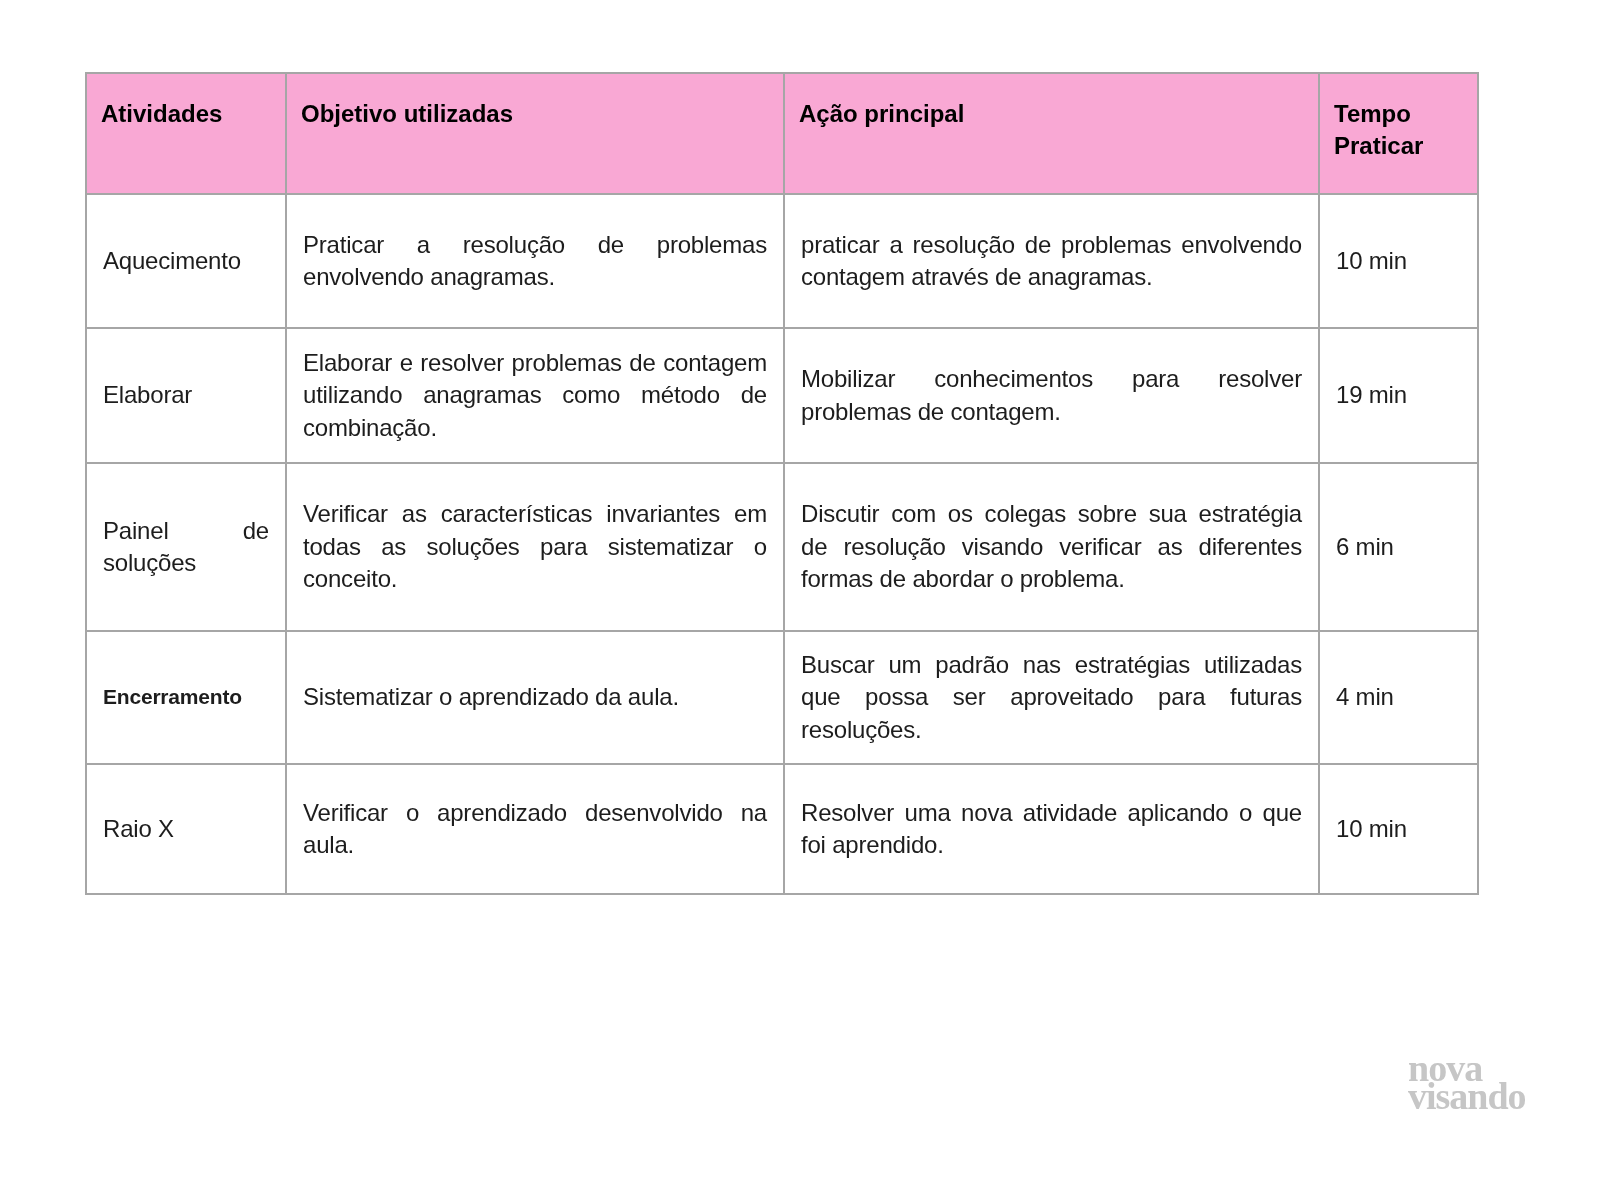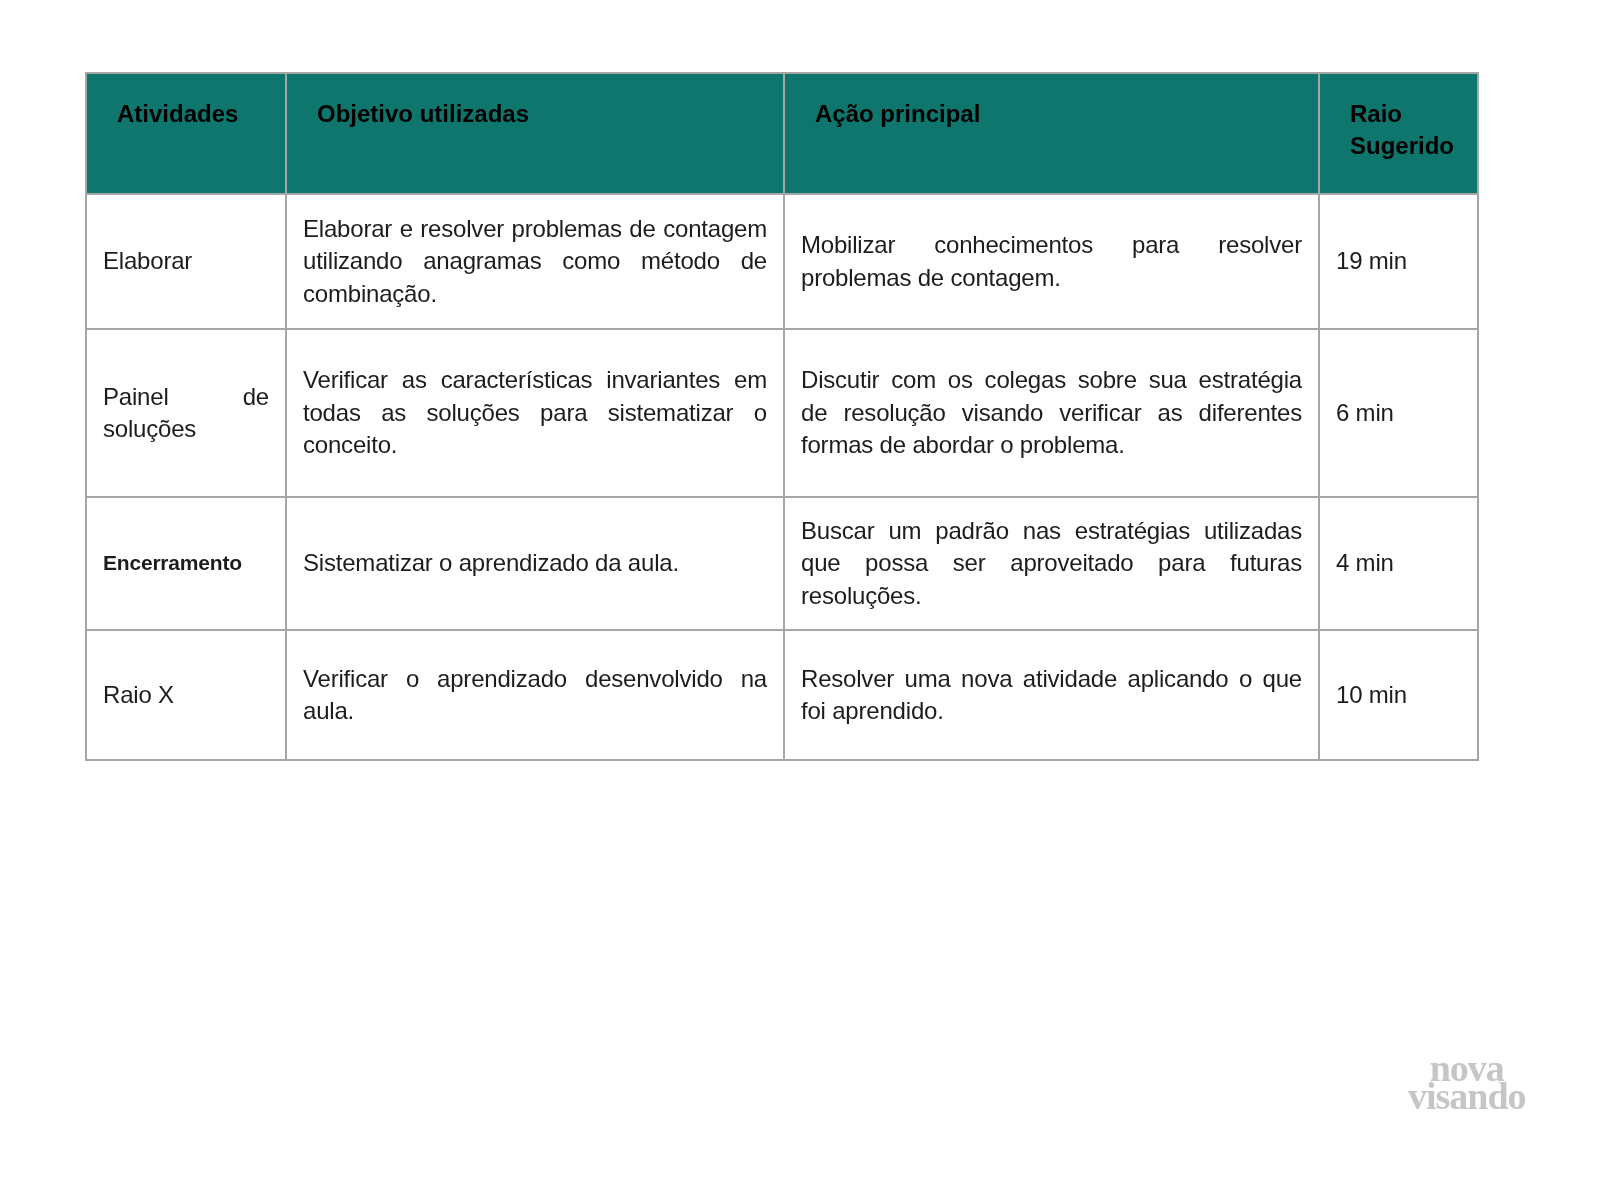--- a/index.html
+++ b/index.html
@@ -23,27 +23,27 @@
     table-layout: fixed;
   }
   col.c1 { width: 200px; }
   col.c2 { width: 498px; }
   col.c3 { width: 535px; }
   col.c4 { width: 159px; }
 
   th, td { border: 2px solid #a6a6a6; }
 
   thead th {
-    background: #0f766e;
+    background: #f9a8d4;
     text-align: left;
     vertical-align: top;
     font-size: 24px;
     font-weight: bold;
     color: #000000;
-    padding: 24px 14px 10px 30px;
+    padding: 24px 14px 10px 14px;
     line-height: 1.35;
   }
 
   tbody td {
     vertical-align: middle;
     font-size: 24px;
     color: #1d1d1d;
     padding: 12px 16px;
     line-height: 1.35;
     letter-spacing: -0.2px;
@@ -63,45 +63,50 @@
 
   .logo {
     position: absolute;
     left: 1408px; top: 1054px;
     font-family: "Liberation Serif", serif;
     font-weight: bold;
     font-size: 38px;
     line-height: 0.74;
     color: #c6c6c6;
     letter-spacing: -1px;
-    text-align: center;
   }
   .logo span { display: block; }
 </style>
 </head>
 <body>
 
 <div class="page">
 
   <table class="activities">
     <colgroup>
       <col class="c1">
         <col class="c2">
         <col class="c3">
         <col class="c4">
     </colgroup>
     <thead>
       <tr class="h-head">
         <th>Atividades</th>
         <th>Objetivo utilizadas</th>
         <th>Ação principal</th>
-        <th>Raio Sugerido</th>
+        <th>Tempo Praticar</th>
       </tr>
     </thead>
     <tbody>
+      <tr class="h-r1">
+        <td class="justify">Aquecimento</td>
+        <td class="justify">Praticar a resolução de problemas envolvendo anagramas.</td>
+        <td class="justify">praticar a resolução de problemas envolvendo contagem através de anagramas.</td>
+        <td class="tempo">10 min</td>
+      </tr>
       <tr class="h-r2">
         <td class="justify">Elaborar</td>
         <td class="justify">Elaborar e resolver problemas de contagem utilizando anagramas como método de combinação.</td>
         <td class="justify">Mobilizar conhecimentos para resolver problemas de contagem.</td>
         <td class="tempo">19 min</td>
       </tr>
       <tr class="h-r3">
         <td class="justify">Painel de soluções</td>
         <td class="justify">Verificar as características invariantes em todas as soluções para sistematizar o conceito.</td>
         <td class="justify">Discutir com os colegas sobre sua estratégia de resolução visando verificar as diferentes formas de abordar o problema.</td>

